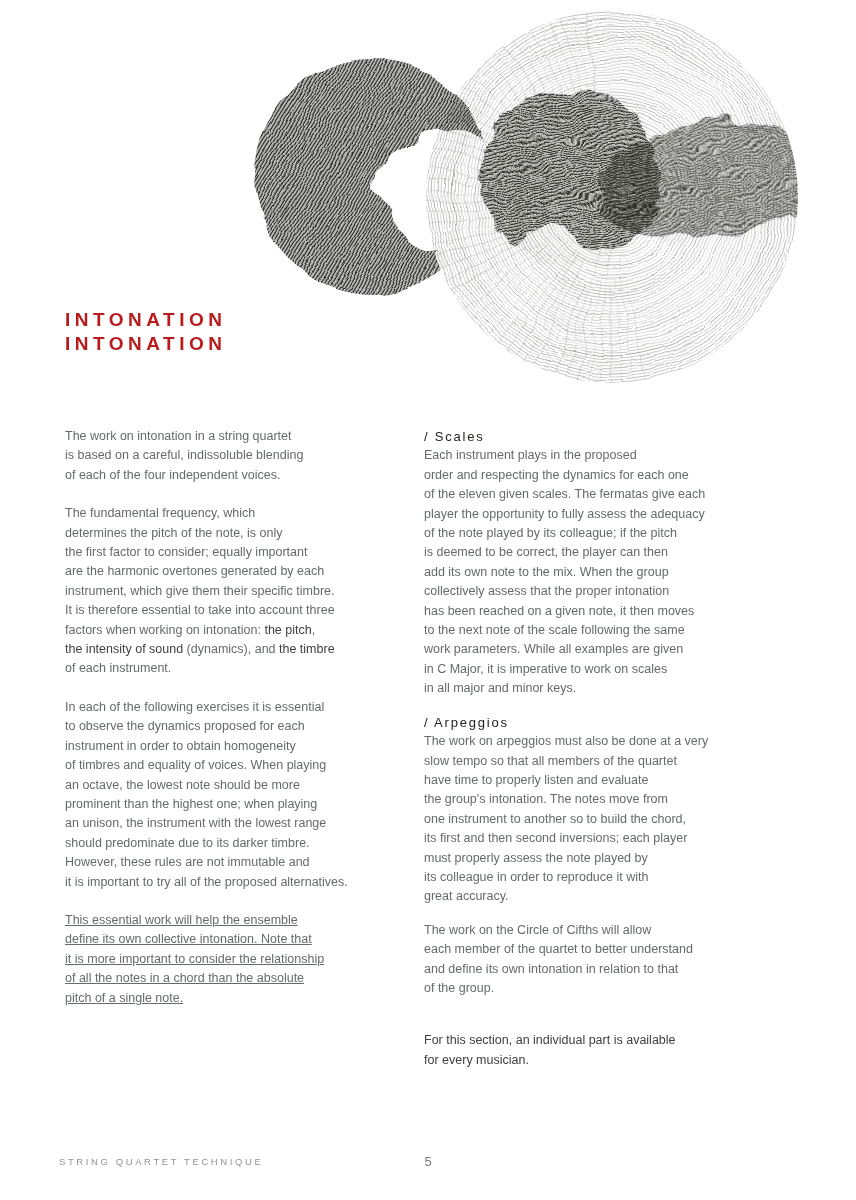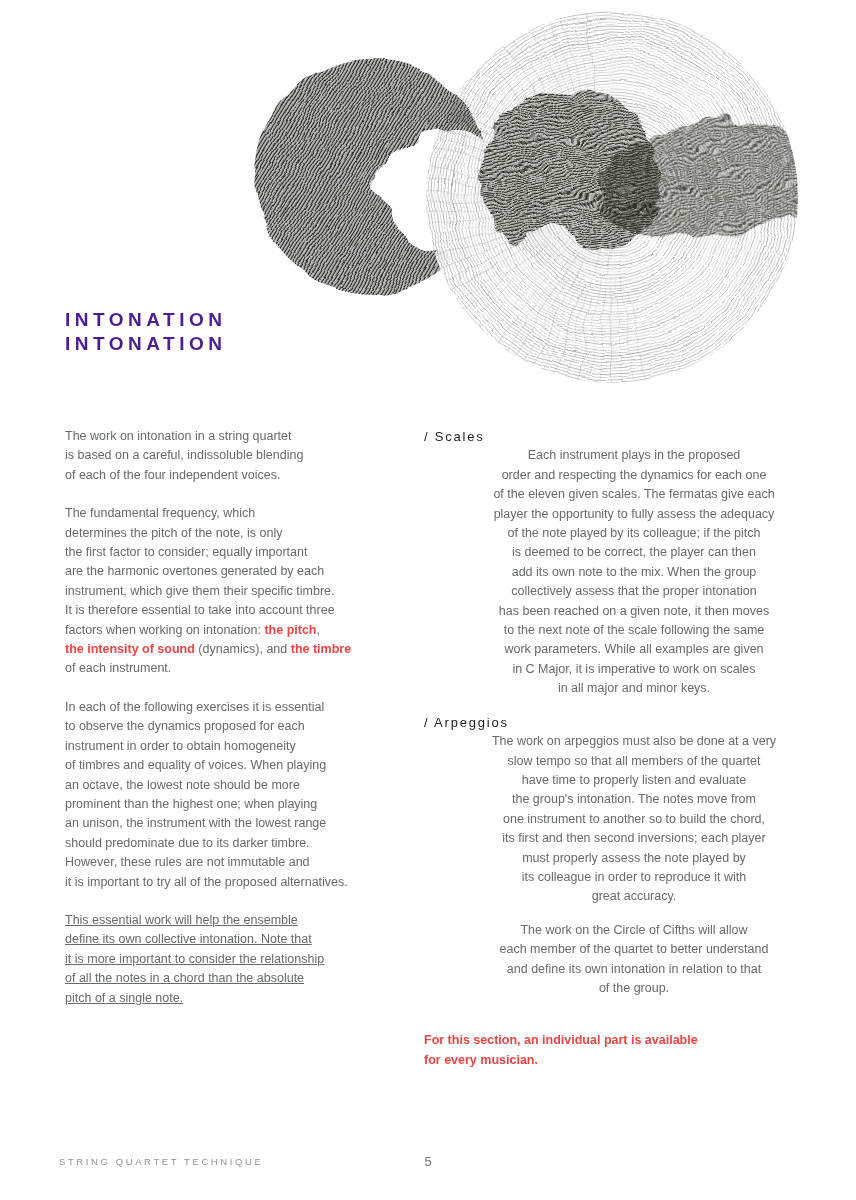--- a/index.html
+++ b/index.html
@@ -9,38 +9,38 @@
     background:#ffffff;
     font-family:"Liberation Sans","DejaVu Sans",sans-serif;
     overflow:hidden;
   }
   .artwork{
     position:absolute;left:0;top:0;width:856px;height:400px;
   }
   .page-title{
     position:absolute;left:65px;top:308px;
     font-size:19px;font-weight:700;letter-spacing:4.5px;
-    line-height:24px;color:#4c1d95;
+    line-height:24px;color:#b91c1c;
   }
   .col{
     position:absolute;top:427px;
     font-size:12.5px;line-height:19.4px;color:#66696d;
   }
   .col-left{left:65px;width:350px;}
   .col-right{left:424px;width:420px;}
   .col p{margin:0 0 19px 0;}
   .col p:last-child{margin-bottom:0;text-decoration:underline;}
-  .b{font-weight:700;color:#ef4444;}
+  .b{font-weight:400;color:#404040;}
   .section{margin:0;}
   .section.mt{margin-top:14px;}
   .sec-heading{
     display:block;font-weight:400;font-size:13px;
     letter-spacing:1.8px;color:#222220;line-height:19.4px;
   }
-  .sec-body{display:block;text-align:center;}
+  .sec-body{display:block;}
   .note{
     margin-top:33px;font-weight:700;color:#2c2e31;
   }
   .footer-book{
     position:absolute;left:59px;top:1156px;
     font-size:9.5px;letter-spacing:2.6px;color:#909396;
   }
   .footer-page{
     position:absolute;left:0;top:1154px;width:856px;
     text-align:center;font-size:13px;color:#75787b;

